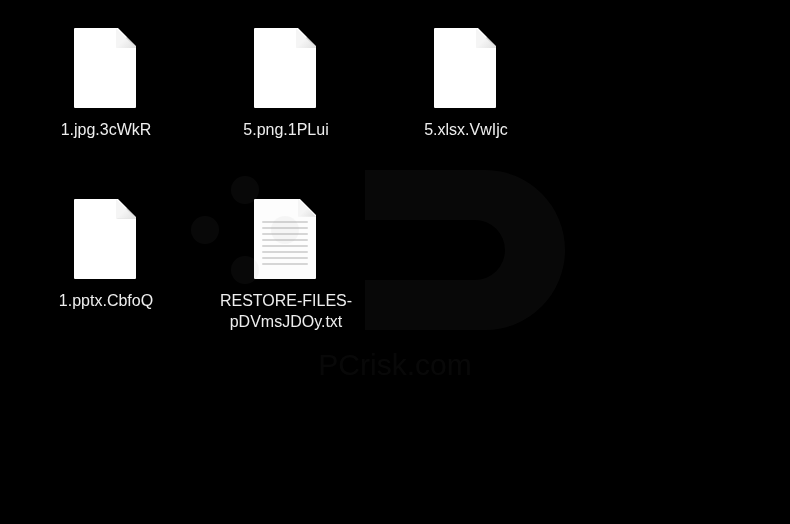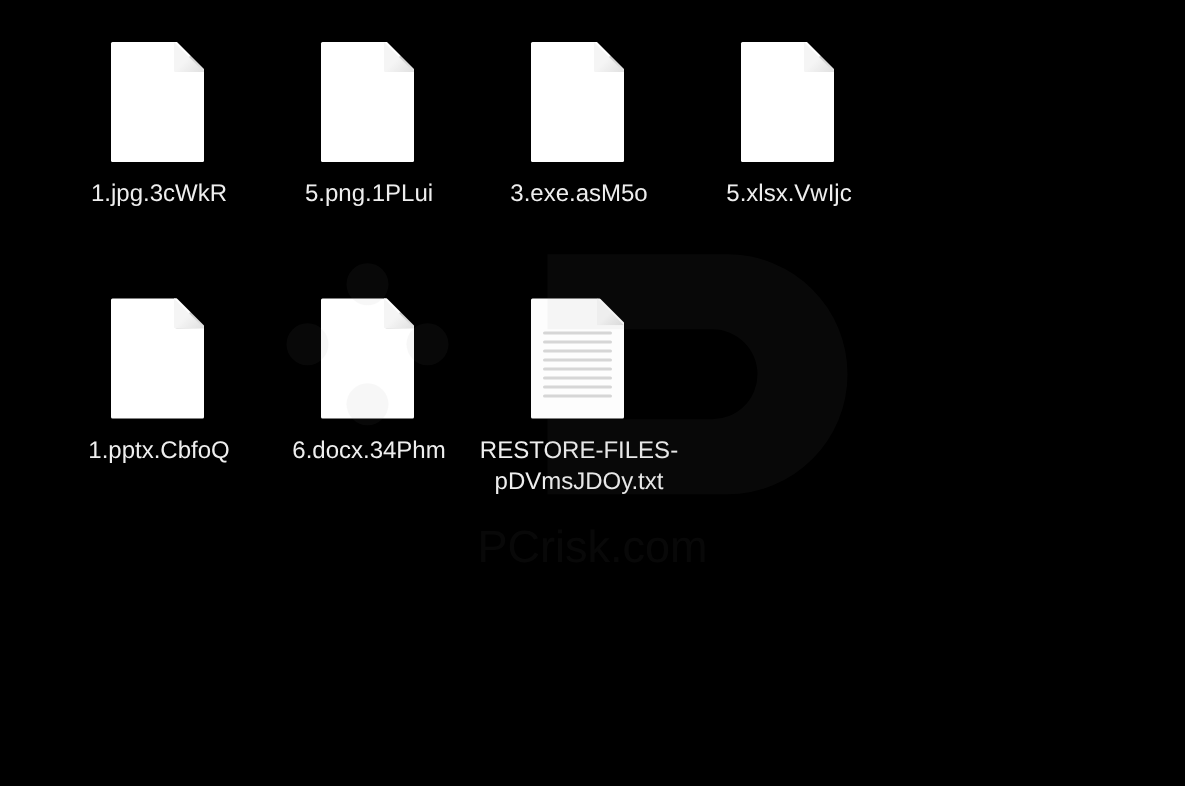--- a/index.html
+++ b/index.html
@@ -22,20 +22,21 @@
     opacity: 0.06;
   }
   .desktop {
     position: relative;
     width: 100%;
     height: 100%;
     padding: 28px 36px;
   }
   .row {
     display: flex;
+    gap: 40px;
     margin-bottom: 58px;
   }
   .file-item {
     width: 140px;
     display: flex;
     flex-direction: column;
     align-items: center;
     cursor: default;
   }
   .icon-wrap {
@@ -154,48 +155,32 @@
           </div>
       </div>
       <div class="filename">5.png.1PLui</div>
     </div>
     <div class="file-item">
       <div class="icon-wrap">
         <div class="blank-icon">
             <div class="fold"></div>
           </div>
       </div>
-      <div class="filename">3.exe.asM5o</div>
-    </div>
-    <div class="file-item">
-      <div class="icon-wrap">
-        <div class="blank-icon">
-            <div class="fold"></div>
-          </div>
-      </div>
       <div class="filename">5.xlsx.VwIjc</div>
     </div>
   </div>
 
   <div class="row">
     <div class="file-item">
       <div class="icon-wrap">
         <div class="blank-icon">
             <div class="fold"></div>
           </div>
       </div>
       <div class="filename">1.pptx.CbfoQ</div>
-    </div>
-    <div class="file-item">
-      <div class="icon-wrap">
-        <div class="blank-icon">
-            <div class="fold"></div>
-          </div>
-      </div>
-      <div class="filename">6.docx.34Phm</div>
     </div>
     <div class="file-item">
       <div class="icon-wrap">
         <div class="txt-icon">
           <div class="fold"></div>
           <div class="txt-lines">
             <span></span>
               <span></span>
               <span></span>
               <span></span>

